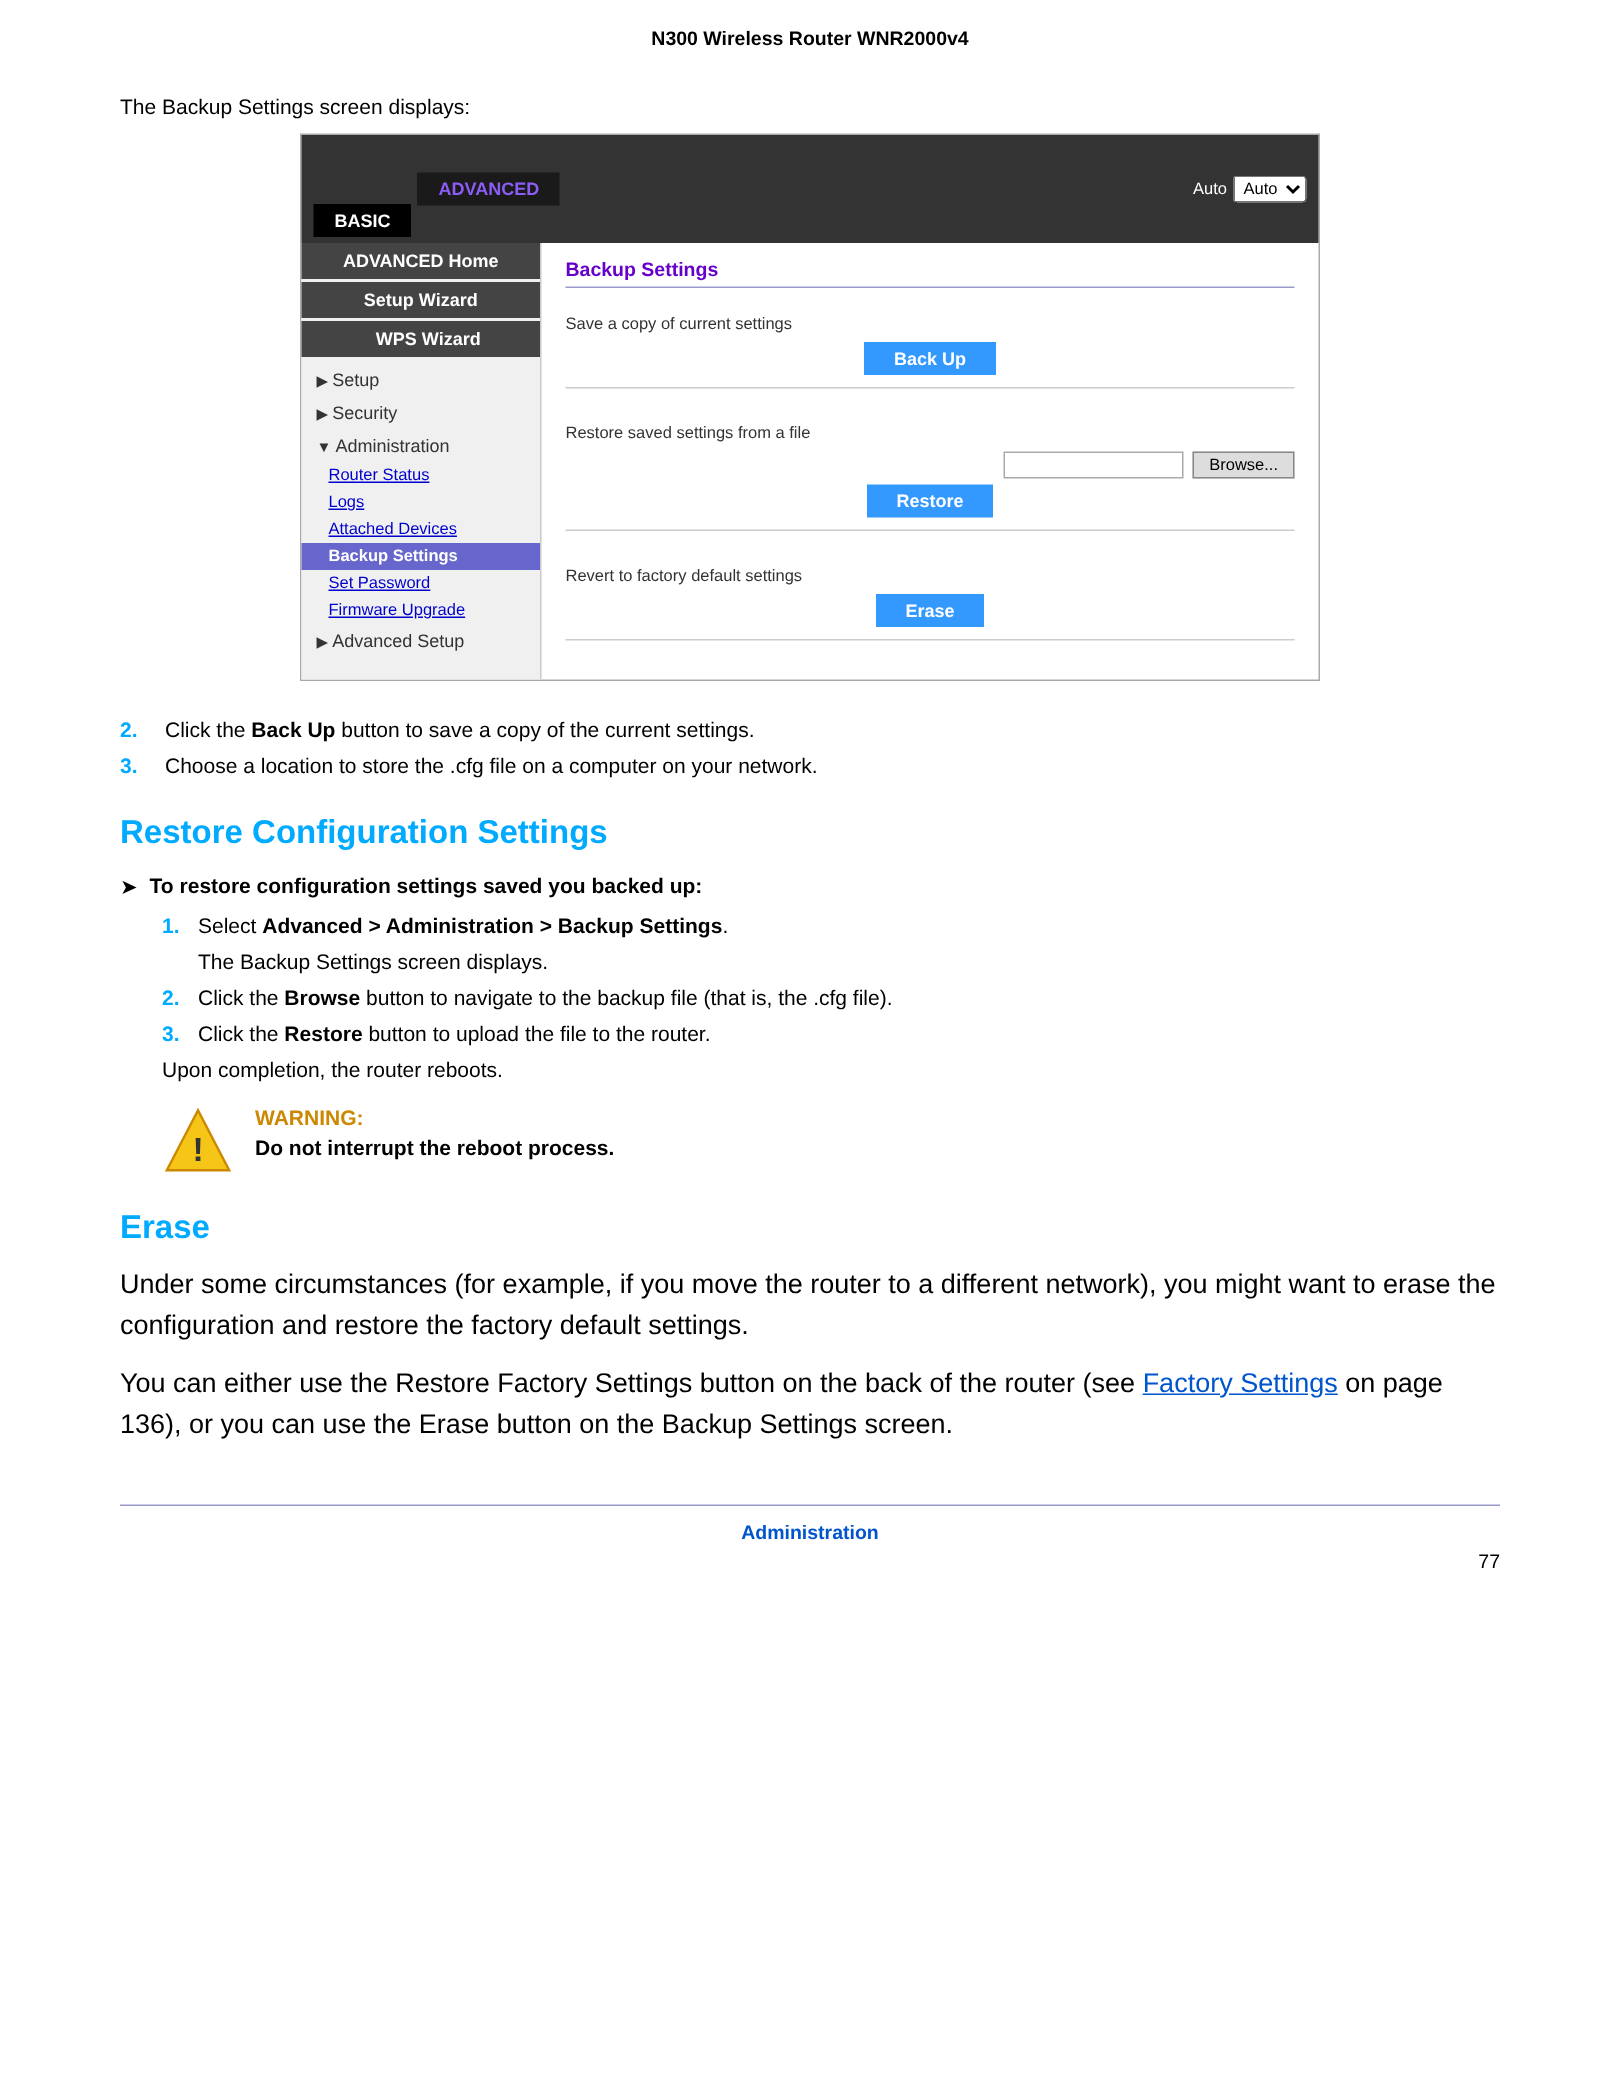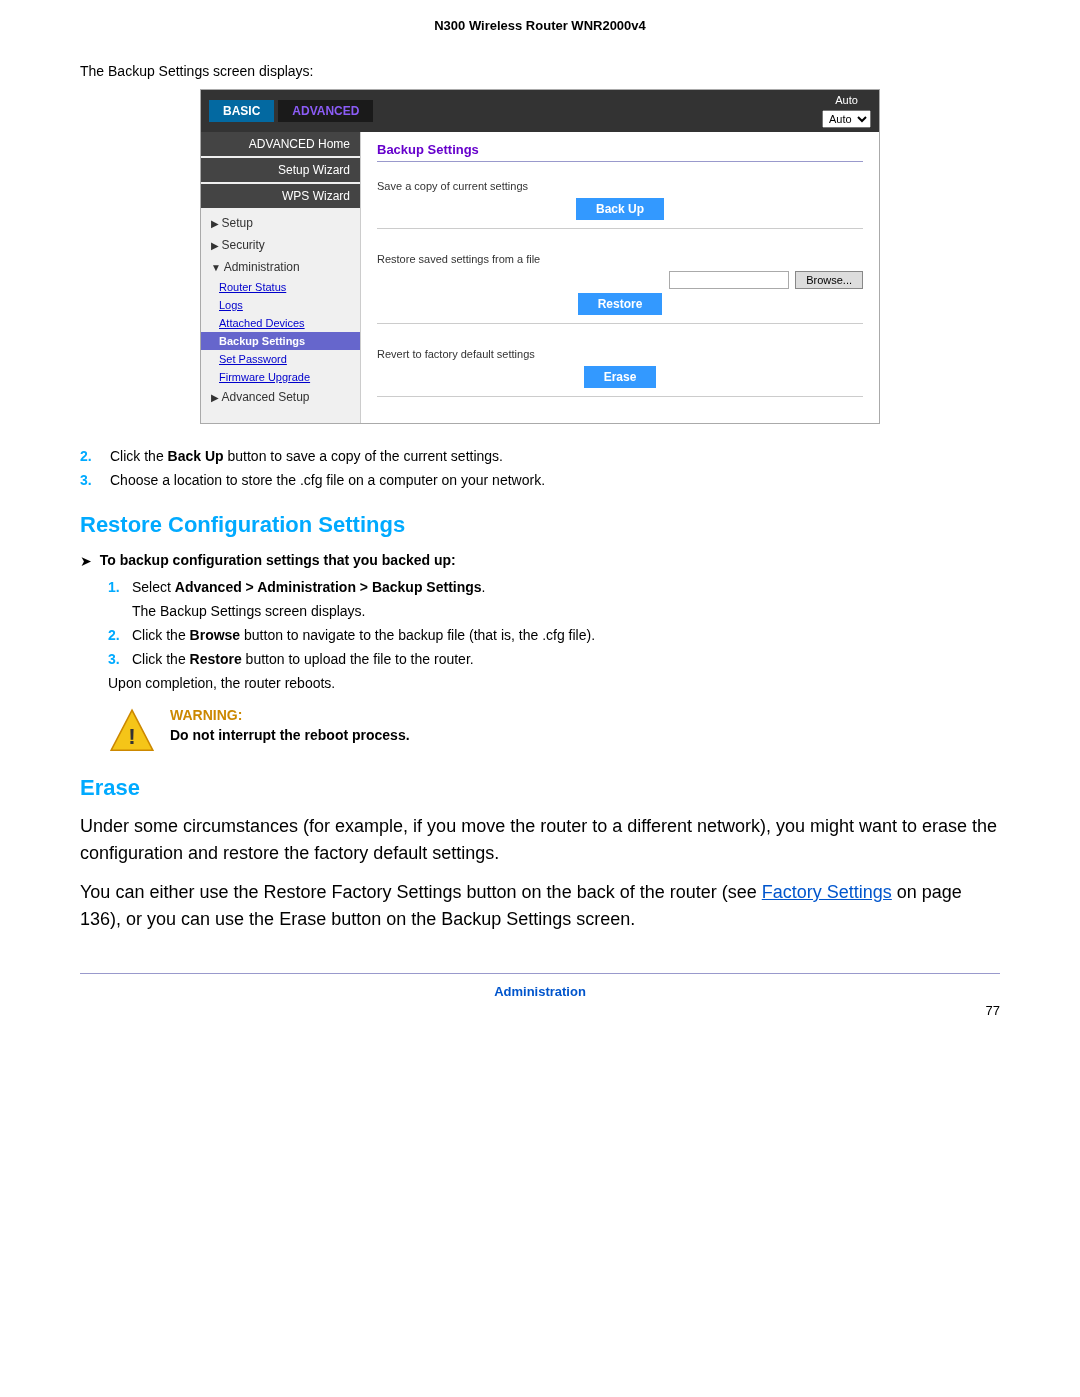--- a/index.html
+++ b/index.html
@@ -35,67 +35,67 @@
       background: #fff;
     }
     .router-ui-header {
       background: #333;
       display: flex;
       align-items: center;
       padding: 4px 8px;
       gap: 4px;
     }
     .tab-basic {
-      background: #0369a1;
+      background: #000000;
       color: #fff;
       padding: 4px 14px;
       font-size: 12px;
       font-weight: bold;
       border: none;
+      margin-top: 42px;
     }
     .tab-advanced {
       background: #1a1a1a;
       color: #8b5cf6;
       padding: 4px 14px;
       font-size: 12px;
       font-weight: bold;
       border: none;
     }
     .auto-select {
       margin-left: auto;
       display: flex;
       align-items: center;
       gap: 4px;
       color: #fff;
       font-size: 11px;
-      flex-direction: column;
     }
     .auto-select select {
       font-size: 11px;
       padding: 1px 2px;
     }
     .router-ui-body {
       display: flex;
     }
     .router-sidebar {
       width: 160px;
       background: #f0f0f0;
       border-right: 1px solid #ccc;
       padding: 0;
       flex-shrink: 0;
     }
     .sidebar-btn {
       display: block;
       width: 100%;
       background: #444;
       color: #fff;
-      text-align: right;
+      text-align: center;
       padding: 5px 10px;
       font-size: 12px;
-      font-weight: normal;
+      font-weight: bold;
       border: none;
       margin-bottom: 2px;
       cursor: pointer;
     }
     .sidebar-btn.wps { margin-bottom: 4px; padding-left: 20px; }
     .sidebar-section-header {
       padding: 4px 10px;
       font-size: 12px;
       color: #333;
       cursor: pointer;
@@ -398,21 +398,21 @@
       <span class="step-text">
         Choose a location to store the .cfg file on a computer on your network.
       </span>
     </div>
   </div>
 
   <h2 class="section-heading">Restore Configuration Settings</h2>
 
   <div class="bullet-arrow">
     <span class="arrow-symbol">➤</span>
-    <span class="bold-label">To backup configuration settings that you backed up:</span>
+    <span class="bold-label">To restore configuration settings saved you backed up:</span>
   </div>
 
   <div class="sub-step-list">
     <div class="sub-step-item">
       <span class="sub-step-number">1.</span>
       <span>
         Select <strong>Advanced &gt; Administration &gt; Backup Settings</strong>.
       </span>
     </div>
     <div class="sub-step-item">

